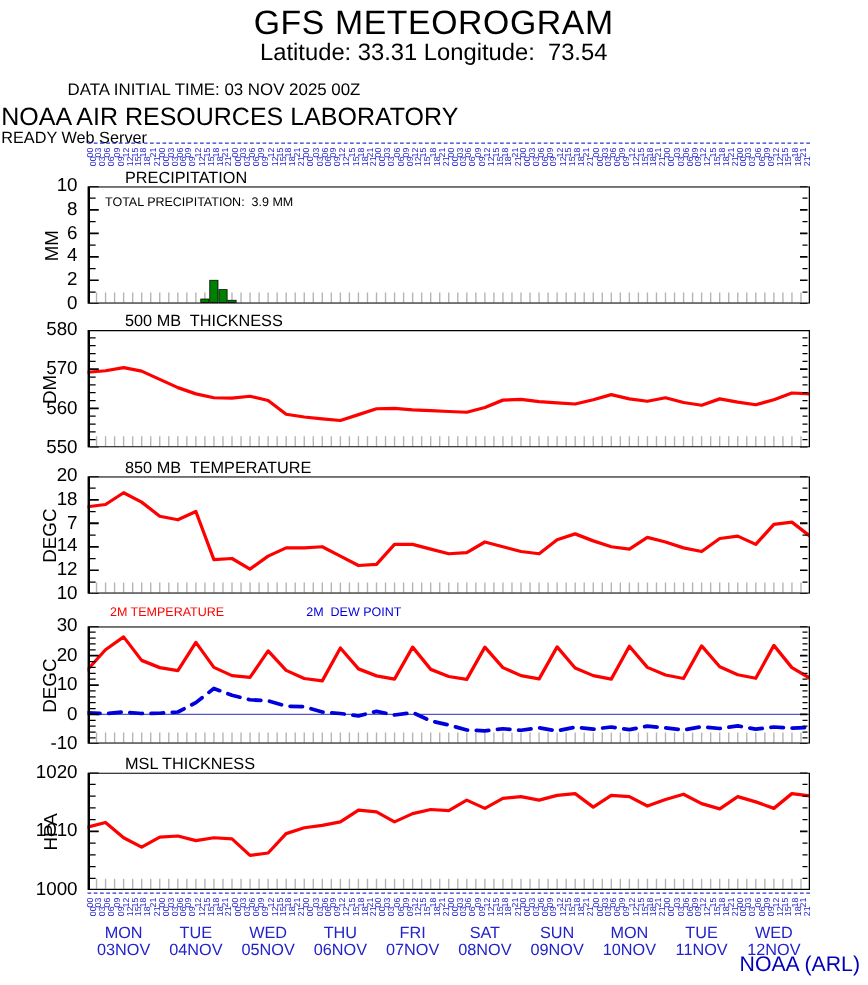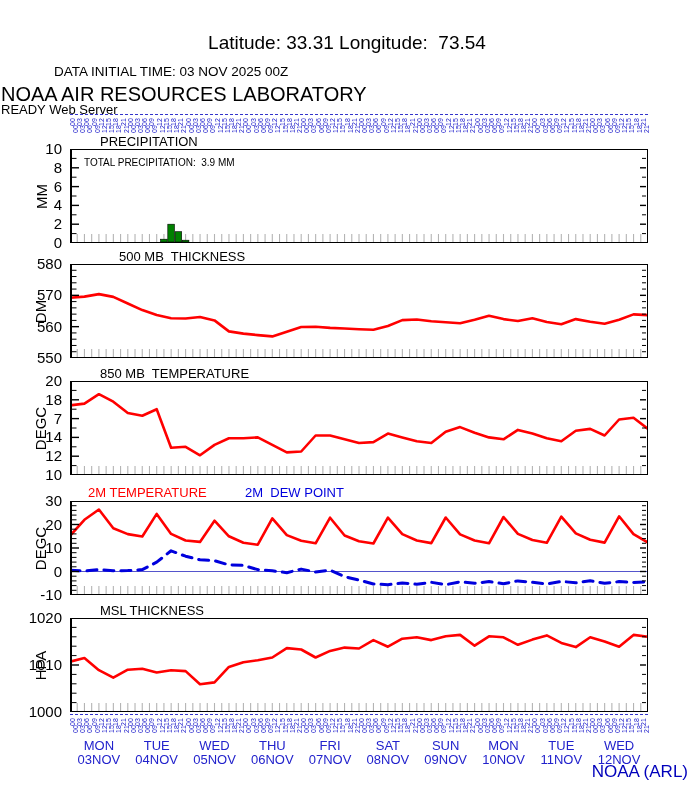--- a/index.html
+++ b/index.html
@@ -10,31 +10,32 @@
   .hdr-sub{top:32px;left:0;width:100%;text-align:center;font-size:19px;white-space:pre}
   .info-initial{top:64px;left:54px;font-size:13.5px;white-space:pre}
   .calc-block{top:64px;right:37px;text-align:right;font-size:13.5px;line-height:15px;white-space:pre}
   .lab-name{top:83px;left:1px;font-size:20px;white-space:pre}
   .server-name{top:102px;left:1px;font-size:13px;white-space:pre}
   .panel-title{font-size:13px;white-space:pre}
   .annotation{font-size:10px;white-space:pre}
   .ytick{text-align:right;font-size:15px}
   .ylab-wrap{display:flex;align-items:center;justify-content:center;width:22px}
   .ylab-wrap span{transform:rotate(-90deg);white-space:nowrap;font-size:15px;display:block}
-  .legend{font-size:13px;white-space:pre}
+  .legend{font-size:10px;white-space:pre}
   .strip{border-top:1px dashed #3333cc}
   .strip i{position:absolute;display:block;width:12px;height:12px;line-height:12px;
            font-style:normal;font-size:7px;color:#2222cc;transform:rotate(-90deg);text-align:center;overflow:hidden}
   .daylab{color:#2222cc;font-size:13px;line-height:13.5px;text-align:center;white-space:pre}
   .footer-credit{right:6px;top:762px;font-size:17px;color:#0000bb;white-space:pre}
 </style>
 </head>
 <body>
 
 <div id="figure">
+  <div class="abs hdr-title">GFS METEOROGRAM</div>
   <div class="abs hdr-sub">Latitude: 33.31 Longitude:  73.54</div>
   <div class="abs info-initial">DATA INITIAL TIME: 03 NOV 2025 00Z</div>
   <div class="abs lab-name">NOAA AIR RESOURCES LABORATORY</div>
   <div class="abs server-name">READY Web Server</div>
   <div class="abs footer-credit">NOAA (ARL)</div>
 <div class="abs" style="left: 70px; top: 149px; width: 578px; height: 94px;"><svg width="578" height="94">
         <line x1="7.225" y1="85" x2="7.225" y2="93" stroke="#b4b4b4" stroke-width="1.1"></line>
         <line x1="14.45" y1="85" x2="14.45" y2="93" stroke="#b4b4b4" stroke-width="1.1"></line>
         <line x1="21.674999999999997" y1="85" x2="21.674999999999997" y2="93" stroke="#b4b4b4" stroke-width="1.1"></line>
         <line x1="28.9" y1="85" x2="28.9" y2="93" stroke="#b4b4b4" stroke-width="1.1"></line>
@@ -269,21 +270,21 @@
         <line x1="572" y1="18.799999999999997" x2="576" y2="18.799999999999997" stroke="#000000" stroke-width="1"></line>
         <line x1="2" y1="12.533333333333331" x2="6.5" y2="12.533333333333331" stroke="#000000" stroke-width="1"></line>
         <line x1="572" y1="12.533333333333331" x2="576" y2="12.533333333333331" stroke="#000000" stroke-width="1"></line>
         <line x1="2" y1="6.266666666666666" x2="6.5" y2="6.266666666666666" stroke="#000000" stroke-width="1"></line>
         <line x1="572" y1="6.266666666666666" x2="576" y2="6.266666666666666" stroke="#000000" stroke-width="1"></line>
       </svg></div>
     <div class="abs ytick" style="left: 0px; top: 349px; width: 62px;">550</div>
     <div class="abs ytick" style="left: 0px; top: 317.667px; width: 62px;">560</div>
     <div class="abs ytick" style="left: 0px; top: 286.333px; width: 62px;">570</div>
     <div class="abs ytick" style="left: 0px; top: 255px; width: 62px;">580</div>
-    <div class="abs panel-title" style="left: 100px; top: 249px; margin-left: 19px;">500 MB  THICKNESS</div>
+    <div class="abs panel-title" style="left: 100px; top: 249px;">500 MB  THICKNESS</div>
     <div class="abs ylab-wrap" style="left: 30px; top: 264px; height: 94px;">
       <span>DM</span>
     </div>
     <div class="abs" style="left: 70px; top: 381px; width: 578px; height: 94px;"><svg width="578" height="94">
         <line x1="7.225" y1="85" x2="7.225" y2="93" stroke="#b4b4b4" stroke-width="1.1"></line>
         <line x1="14.45" y1="85" x2="14.45" y2="93" stroke="#b4b4b4" stroke-width="1.1"></line>
         <line x1="21.674999999999997" y1="85" x2="21.674999999999997" y2="93" stroke="#b4b4b4" stroke-width="1.1"></line>
         <line x1="28.9" y1="85" x2="28.9" y2="93" stroke="#b4b4b4" stroke-width="1.1"></line>
         <line x1="36.125" y1="85" x2="36.125" y2="93" stroke="#b4b4b4" stroke-width="1.1"></line>
         <line x1="43.349999999999994" y1="85" x2="43.349999999999994" y2="93" stroke="#b4b4b4" stroke-width="1.1"></line>

